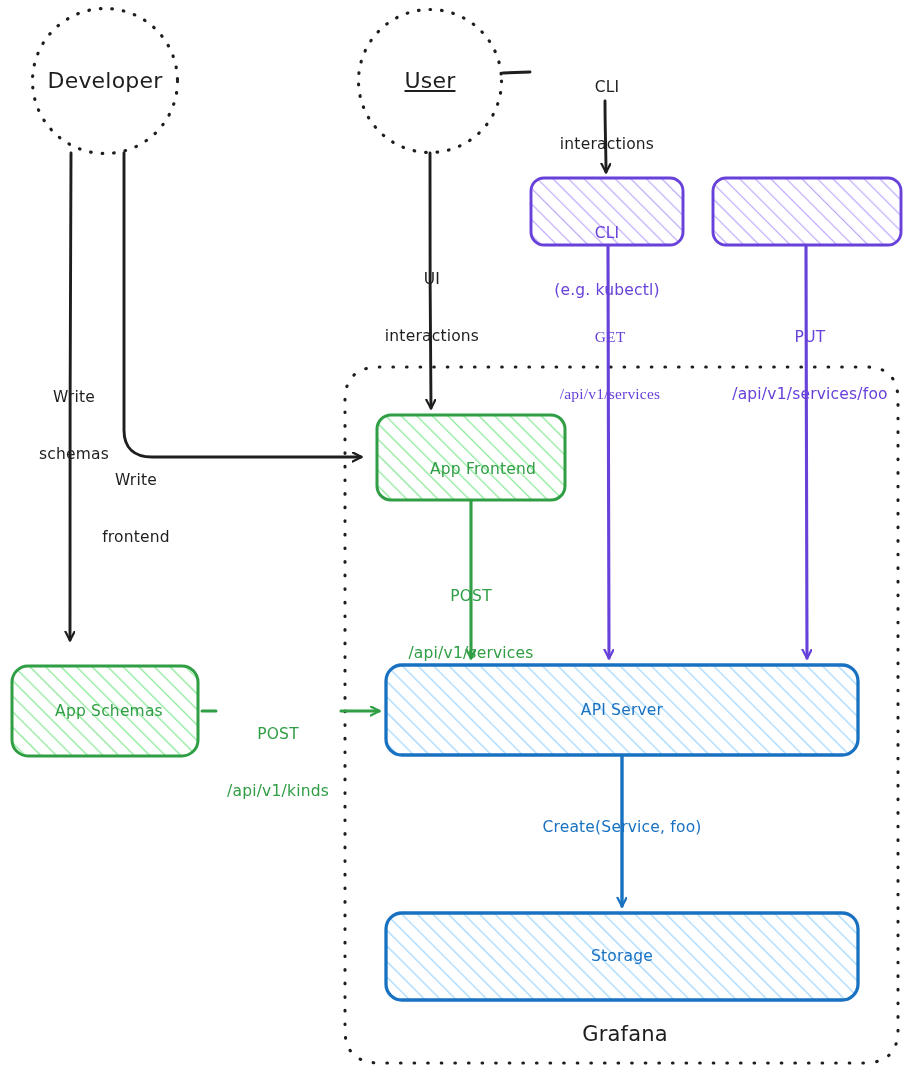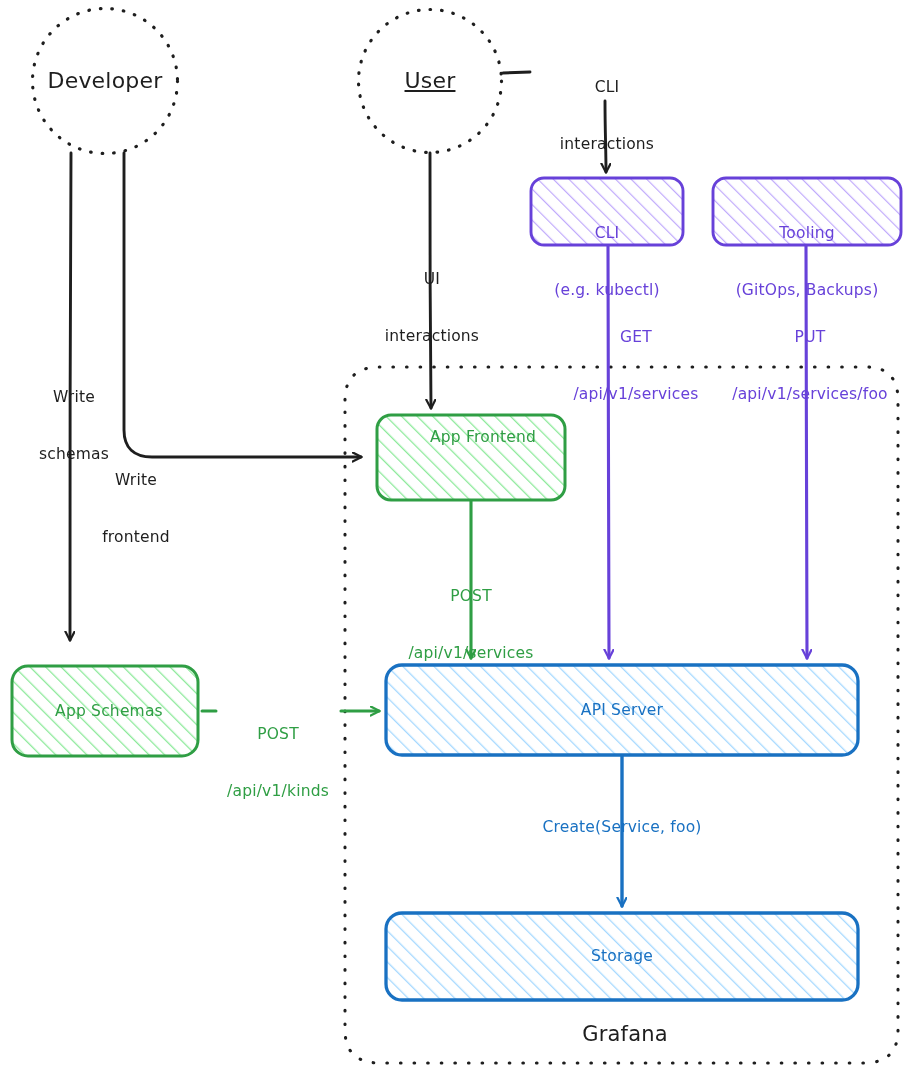--- a/index.html
+++ b/index.html
@@ -130,26 +130,22 @@
   </svg>
 
   <div class="lbl actor-label" style="left:35px;top:68px;width:140px;">Developer</div>
   <div class="lbl actor-label" style="left:375px;top:68px;width:110px;text-decoration:underline;">User</div>
 
   <div class="lbl node-label c-purple" style="left:531px;top:186px;width:152px;">
     <div>CLI</div>
     <div>(e.g. kubectl)</div>
   </div>
 
-  <div class="lbl node-label c-purple" style="left:713px;top:186px;width:188px;">
-    <div>Tooling</div>
-    <div>(GitOps, Backups)</div>
-  </div>
 
-  <div class="lbl node-label c-green" style="left:377px;top:428px;width:212px;">App Frontend</div>
+  <div class="lbl node-label c-green" style="left:377px;top:460px;width:212px;">App Frontend</div>
 
   <div class="lbl node-label c-green" style="left:16px;top:702px;width:186px;">App Schemas</div>
 
   <div class="lbl node-label c-blue" style="left:386px;top:701px;width:472px;">API Server</div>
 
   <div class="lbl node-label c-blue" style="left:386px;top:947px;width:472px;">Storage</div>
 
   <div class="lbl edge-label c-black" style="left:531px;top:40px;width:152px;">
     <div>CLI</div>
     <div>interactions</div>
@@ -163,21 +159,21 @@
   <div class="lbl edge-label c-black" style="left:22px;top:350px;width:104px;">
     <div>Write</div>
     <div>schemas</div>
   </div>
 
   <div class="lbl edge-label c-black" style="left:80px;top:433px;width:112px;">
     <div>Write</div>
     <div>frontend</div>
   </div>
 
-  <div class="lbl edge-label c-purple" style="left:546px;top:290px;width:180px;">
+  <div class="lbl edge-label c-purple" style="left:520px;top:290px;width:180px;font-family:Liberation Serif, serif;">
     <div>GET</div>
     <div>/api/v1/services</div>
   </div>
 
   <div class="lbl edge-label c-purple" style="left:706px;top:290px;width:208px;">
     <div>PUT</div>
     <div>/api/v1/services/foo</div>
   </div>
 
   <div class="lbl edge-label c-green" style="left:385px;top:549px;width:172px;">

